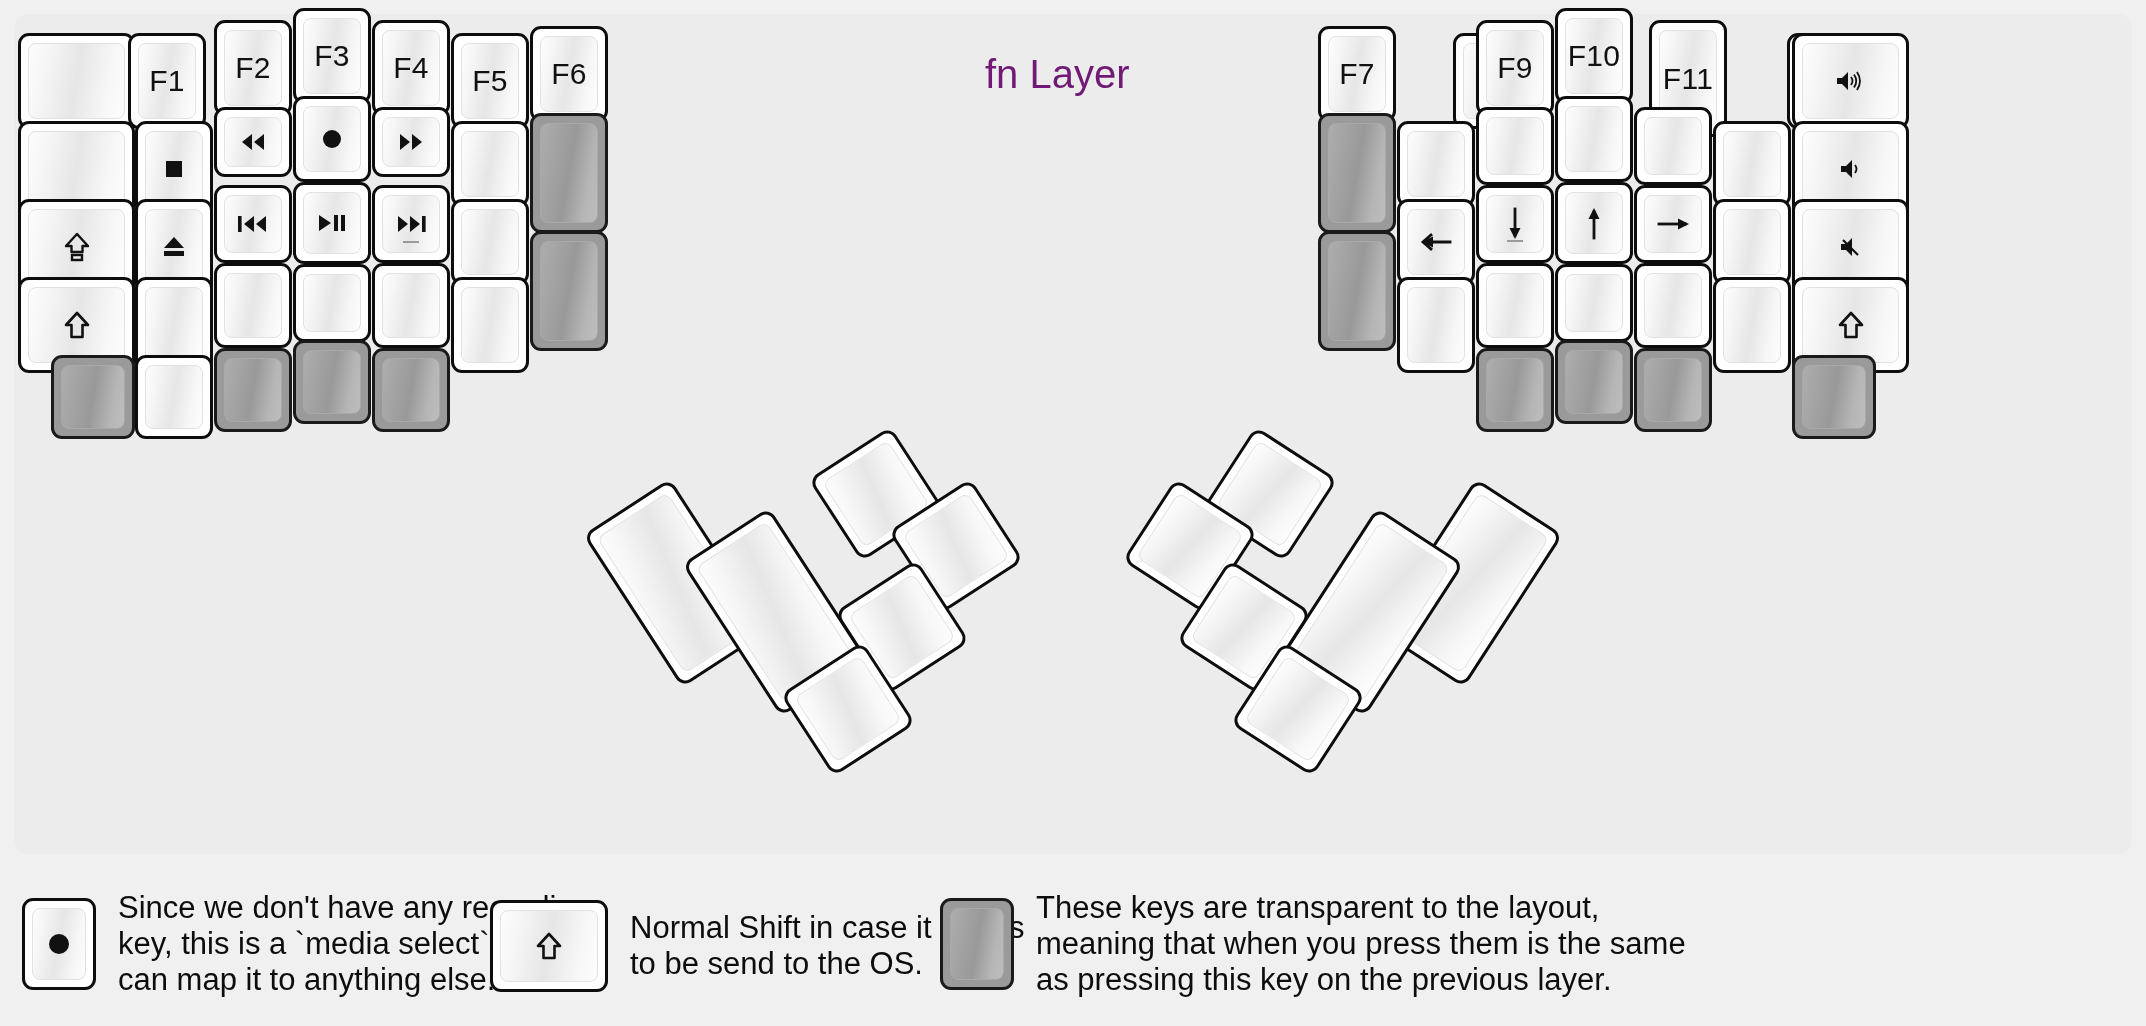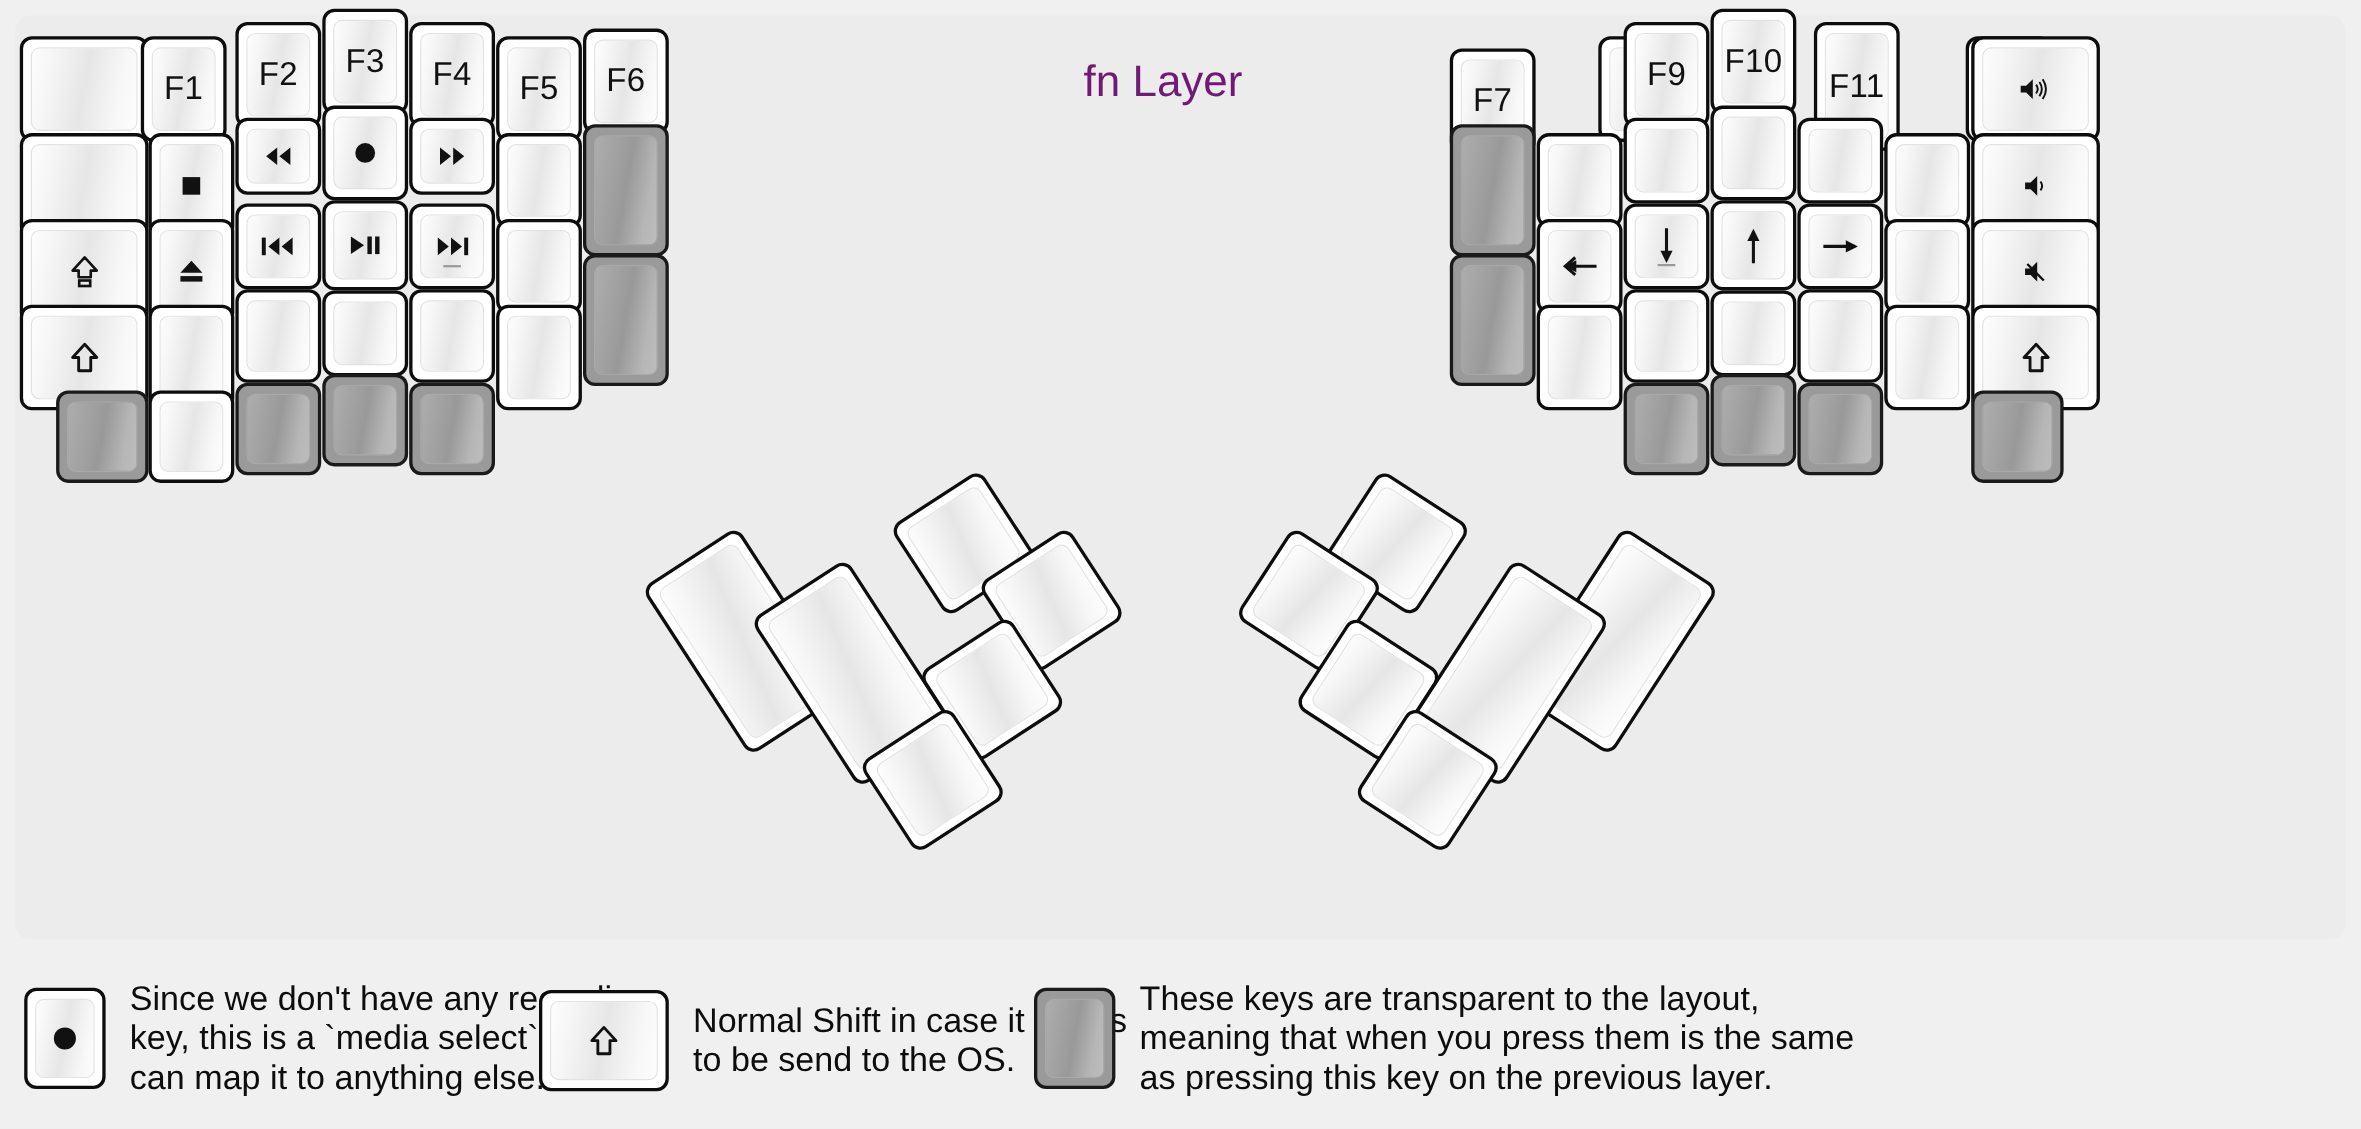--- a/index.html
+++ b/index.html
@@ -319,21 +319,21 @@
   <div class="key rot" style="left:1141px;top:497px;width:98px;height:98px;transform:rotate(33deg);">
       <div class="cap"></div>
     </div>
   <div class="key rot" style="left:1195px;top:578px;width:98px;height:98px;transform:rotate(33deg);">
       <div class="cap"></div>
     </div>
   <div class="key rot" style="left:1249px;top:660px;width:98px;height:98px;transform:rotate(33deg);">
       <div class="cap"></div>
     </div>
 
-  <div class="key" style="left:1318px;top:44px;width:78px;height:96px;">
+  <div class="key" style="left:1318px;top:26px;width:78px;height:96px;">
     <div class="cap">
         <span class="legend">F7</span>
       </div>
   </div>
   <div class="key trans" style="left:1318px;top:113px;width:78px;height:120px;">
       <div class="cap"></div>
     </div>
   <div class="key trans" style="left:1318px;top:231px;width:78px;height:120px;">
       <div class="cap"></div>
     </div>

